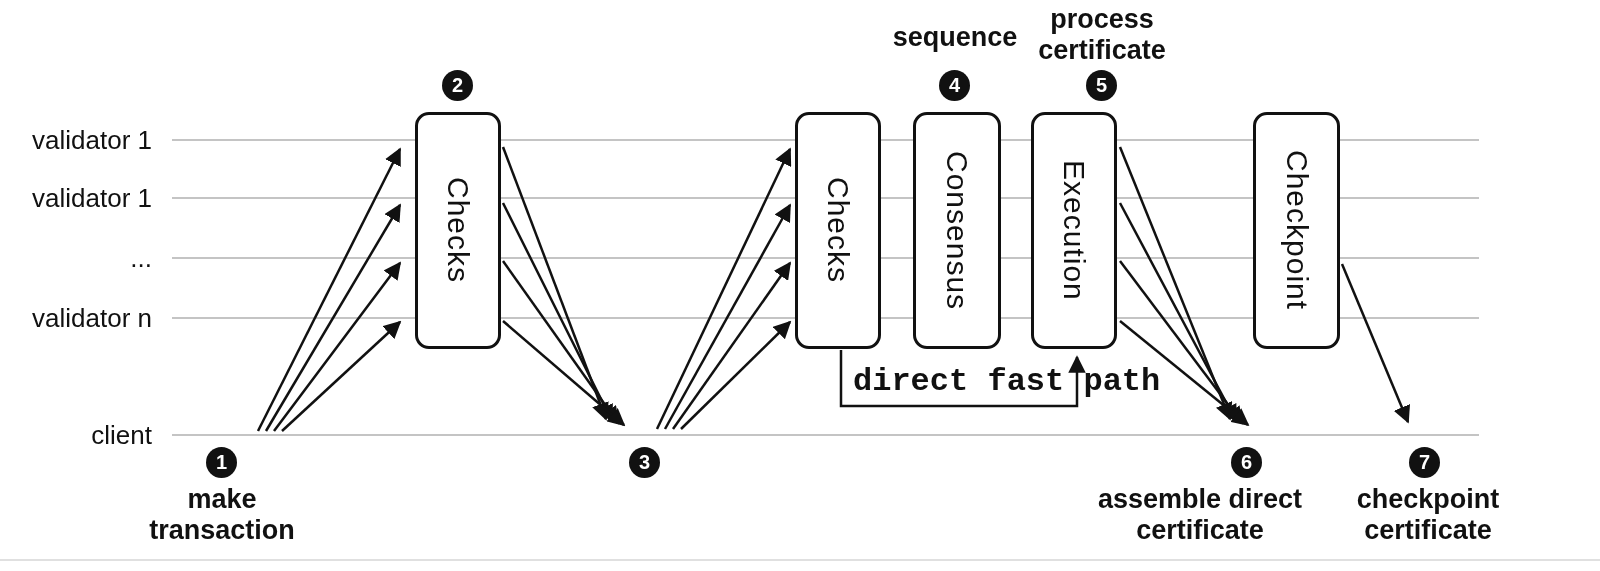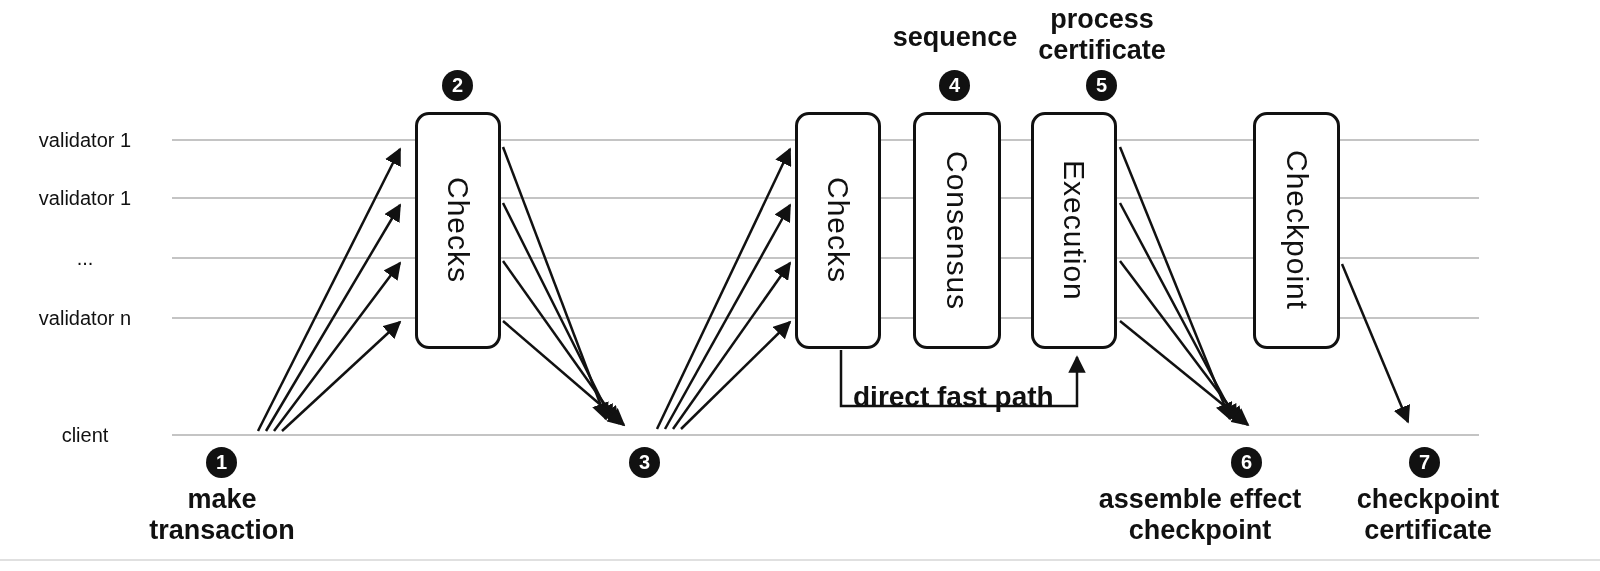--- a/index.html
+++ b/index.html
@@ -22,22 +22,22 @@
     top: 0;
     width: 1600px;
     height: 571px;
   }
   .lane-label {
     position: absolute;
     left: 18px;
     width: 134px;
     height: 32px;
     line-height: 32px;
-    text-align: center;
-    font-size: 20px;
+    text-align: right;
+    font-size: 26px;
     color: #111111;
     white-space: nowrap;
   }
   .box {
     position: absolute;
     top: 112px;
     height: 237px;
     background: #ffffff;
     border: 3px solid #111111;
     border-radius: 14px;
@@ -70,25 +70,26 @@
     position: absolute;
     font-size: 27px;
     font-weight: bold;
     line-height: 31px;
     text-align: center;
     color: #111111;
   }
   .fp-label {
     position: absolute;
     left: 853px;
-    top: 381px;
-    font-size: 28px;
+    top: 363px;
+    font-size: 32px;
     font-weight: bold;
     white-space: nowrap;
     color: #111111;
+    font-family: Liberation Mono, monospace;
   }
 </style>
 </head>
 <body>
 
 <div class="diagram">
 
   <svg class="layer" viewBox="0 0 1600 571">
     <defs>
       <marker id="arrow" viewBox="0 0 10 10" refX="9" refY="5" markerWidth="7" markerHeight="7" orient="auto-start-reverse">
@@ -164,18 +165,18 @@
   <div class="step-circle" style="left:442px; top:70px">2</div>
   <div class="step-circle" style="left:629px; top:447px">3</div>
   <div class="step-circle" style="left:939px; top:70px">4</div>
   <div class="step-circle" style="left:1086px; top:70px">5</div>
   <div class="step-circle" style="left:1231px; top:447px">6</div>
   <div class="step-circle" style="left:1409px; top:447px">7</div>
 
   <div class="step-label" style="left:122px; top:484px; width:200px">make transaction</div>
   <div class="step-label" style="left:875px; top:22px; width:160px">sequence</div>
   <div class="step-label" style="left:1002px; top:4px; width:200px">process certificate</div>
-  <div class="step-label" style="left:1080px; top:484px; width:240px">assemble effect checkpoint</div>
+  <div class="step-label" style="left:1080px; top:484px; width:240px">assemble direct certificate</div>
   <div class="step-label" style="left:1328px; top:484px; width:200px">checkpoint certificate</div>
 
   <div class="fp-label">direct fast path</div>
 
 </div>
 
 </body></html>

